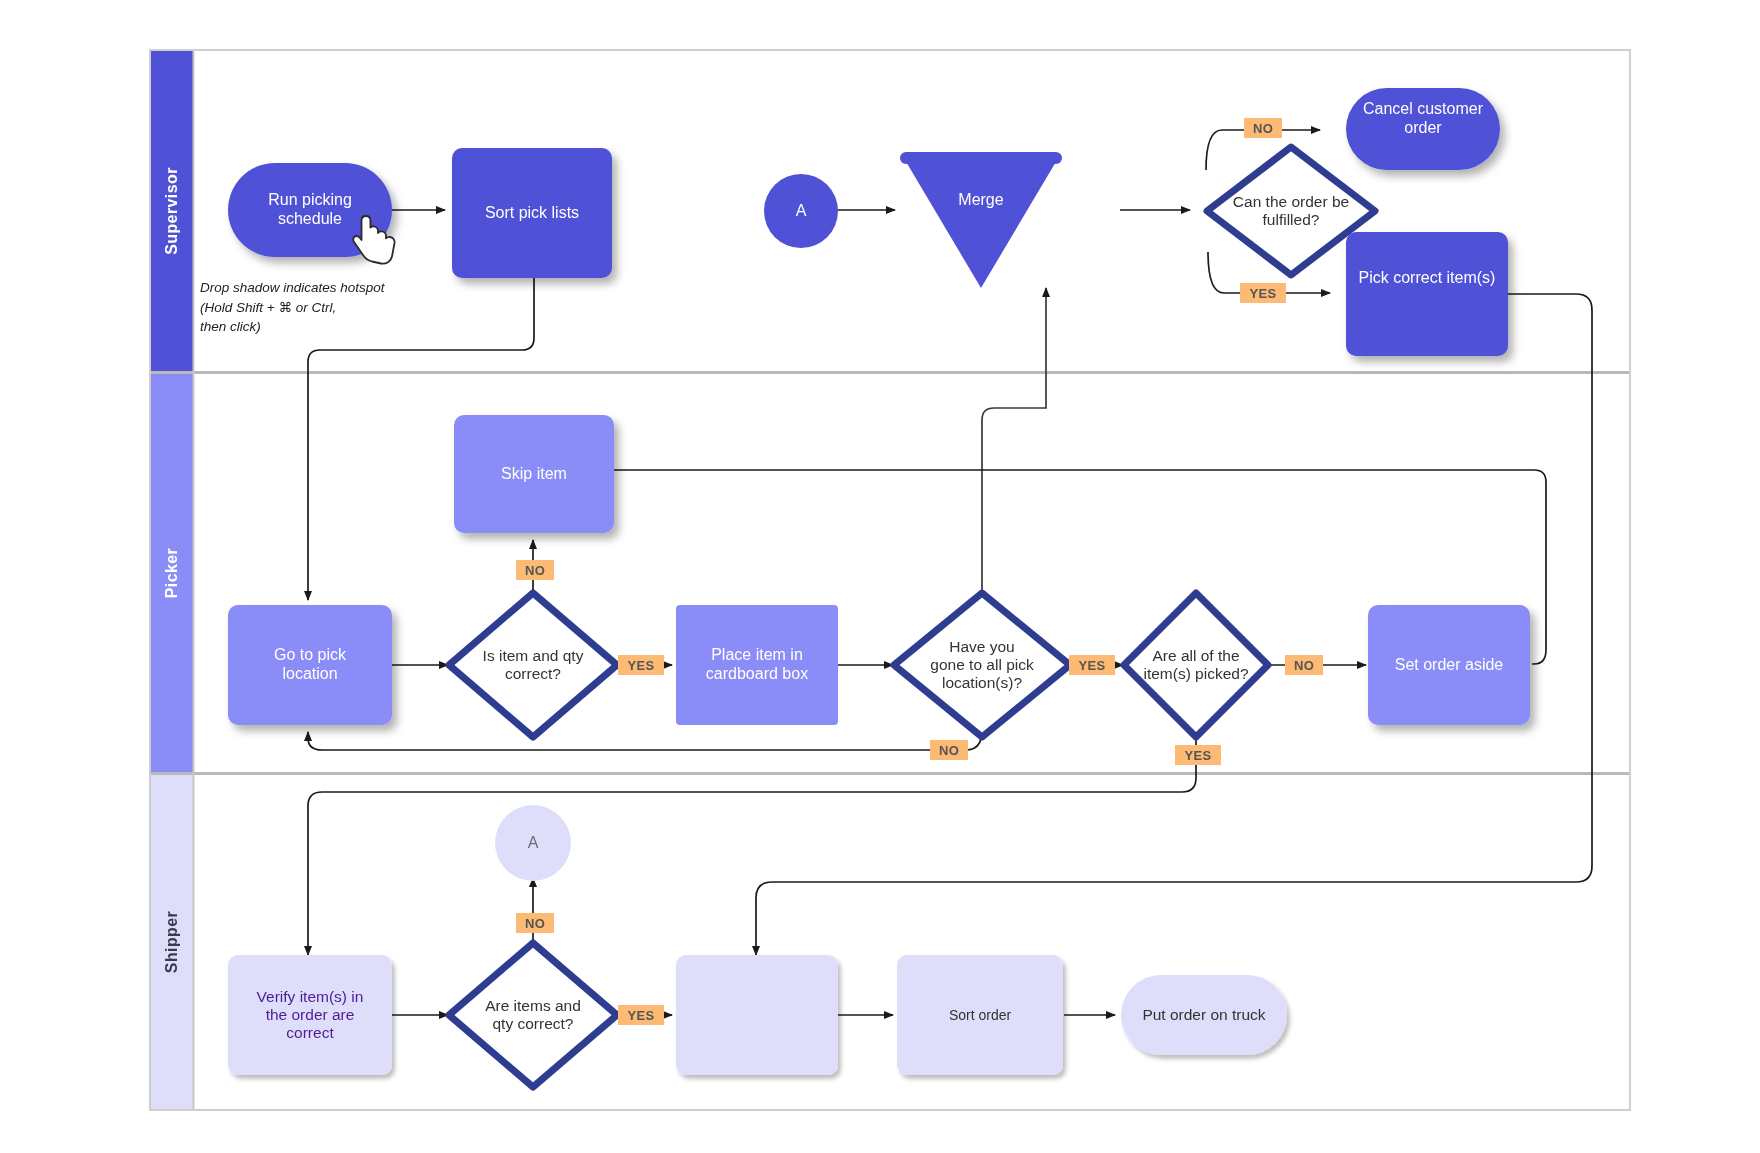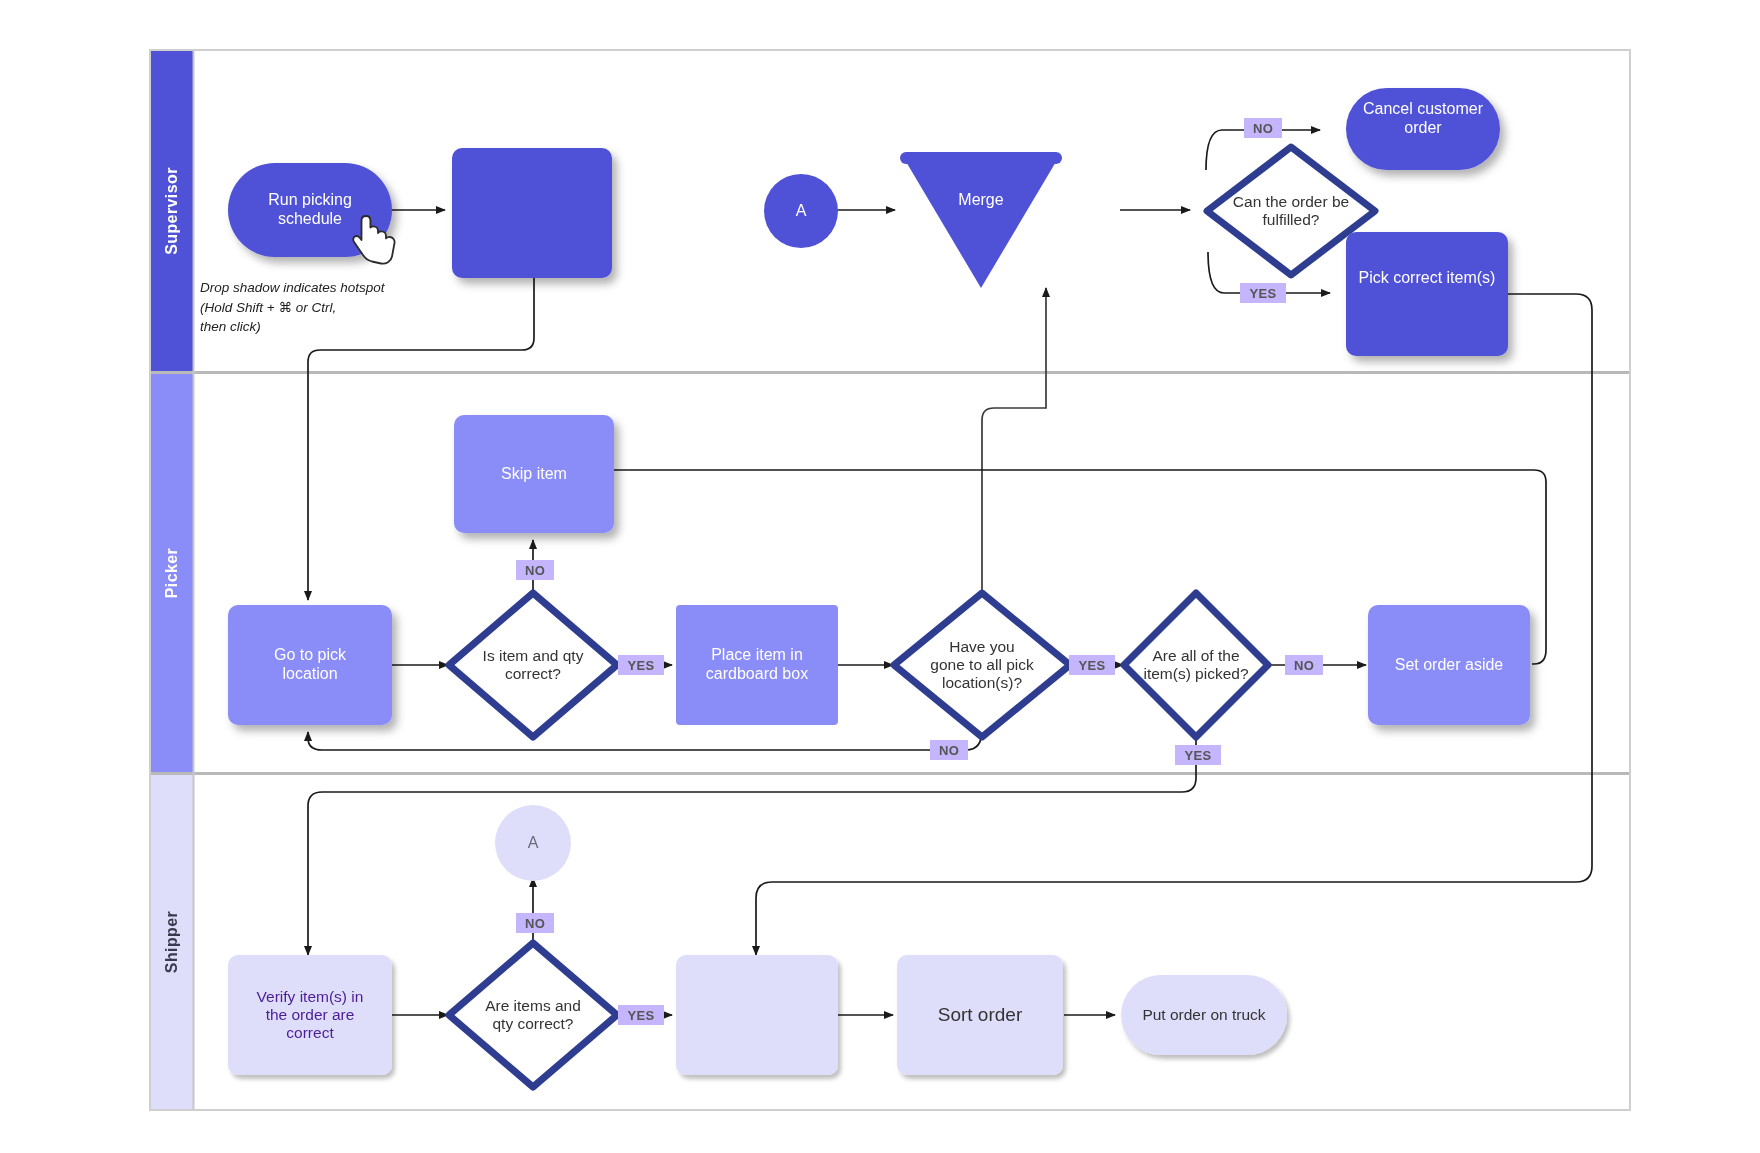--- a/index.html
+++ b/index.html
@@ -11,21 +11,21 @@
     text-align:center;line-height:1.18;pointer-events:none;
     white-space:pre-line;
   }
   .laneLabel{
     position:absolute;display:flex;align-items:center;justify-content:center;
     font-weight:bold;letter-spacing:.4px;
   }
   .edgeLabel{
     position:absolute;display:flex;align-items:center;justify-content:center;
     font-size:13px;color:#555555;font-weight:bold;letter-spacing:.3px;
-    background:#c4b5fd;padding:0 2px;
+    background:#fdba74;padding:0 2px;
   }
   .noteText{
     position:absolute;text-align:left;font-style:italic;font-size:13.5px;
     color:#222222;line-height:1.45;
   }
   .cursor{position:absolute;pointer-events:none;}
 </style>
 </head>
 <body>
 
@@ -156,20 +156,21 @@
   <div class="laneLabel" style="left:151px;top:374px;width:42px;height:398px;color:#ffffff;font-size:16px;">
     <span style="transform:rotate(-90deg);white-space:nowrap;">Picker</span>
   </div>
   <div class="laneLabel" style="left:151px;top:775px;width:42px;height:334px;color:#3b3b4f;font-size:16px;">
     <span style="transform:rotate(-90deg);white-space:nowrap;">Shipper</span>
   </div>
 
   <div class="nodeText" style="left:228px;top:163px;width:164px;height:94px;color:#ffffff;font-size:16px;">Run picking
 schedule</div>
 
+  <div class="nodeText" style="left:452px;top:148px;width:160px;height:130px;color:#ffffff;font-size:16px;">Sort pick lists</div>
 
   <div class="nodeText" style="left:764px;top:174px;width:74px;height:74px;color:#ffffff;font-size:16px;">A</div>
 
   <div class="nodeText" style="left:901px;top:188px;width:160px;height:24px;color:#ffffff;font-size:16px;">Merge</div>
 
   <div class="nodeText" style="left:1199px;top:181px;width:184px;height:60px;color:#333333;font-size:15.5px;">Can the order be
 fulfilled?</div>
 
   <div class="nodeText" style="left:1346px;top:88px;width:154px;height:62px;color:#ffffff;font-size:16px;">Cancel customer
 order</div>
@@ -199,21 +200,21 @@
   <div class="nodeText" style="left:495px;top:805px;width:76px;height:76px;color:#6b6b7a;font-size:16px;">A</div>
 
   <div class="nodeText" style="left:228px;top:955px;width:164px;height:120px;color:#4c1d95;font-size:15.5px;">Verify item(s) in
 the order are
 correct</div>
 
   <div class="nodeText" style="left:447px;top:985px;width:172px;height:60px;color:#333333;font-size:15.5px;">Are items and
 qty correct?</div>
 
 
-  <div class="nodeText" style="left:897px;top:955px;width:166px;height:120px;color:#333333;font-size:19px;">Sort order</div>
+  <div class="nodeText" style="left:897px;top:955px;width:166px;height:120px;color:#333333;font-size:14px;">Sort order</div>
 
   <div class="nodeText" style="left:1113px;top:975px;width:182px;height:80px;color:#333333;font-size:15.5px;">Put order on truck</div>
 
   <div class="edgeLabel" style="left:1244px;top:118px;width:34px;height:20px;">NO</div>
 
   <div class="edgeLabel" style="left:1240px;top:283px;width:42px;height:20px;">YES</div>
 
   <div class="edgeLabel" style="left:516px;top:560px;width:34px;height:20px;">NO</div>
 
   <div class="edgeLabel" style="left:618px;top:655px;width:42px;height:20px;">YES</div>

